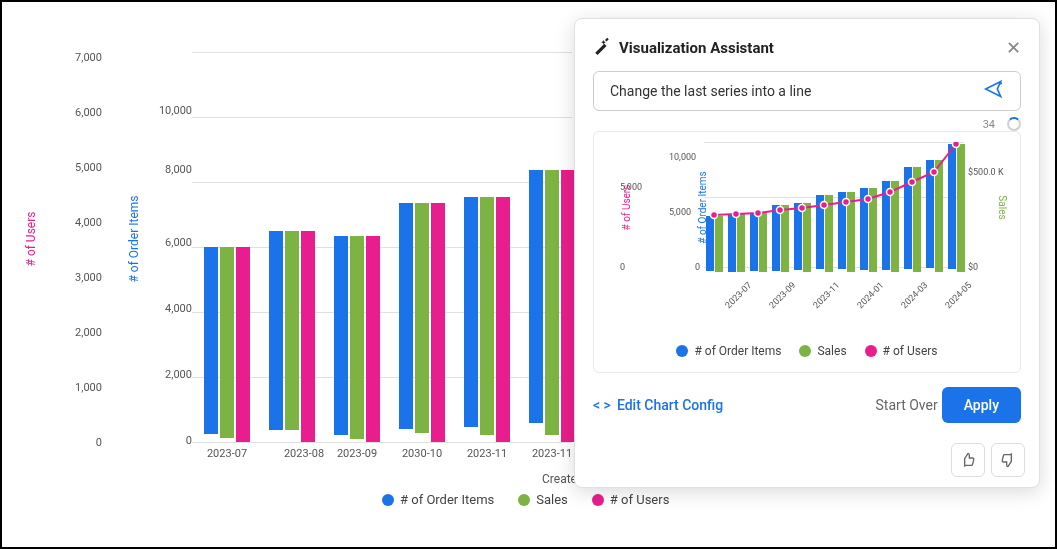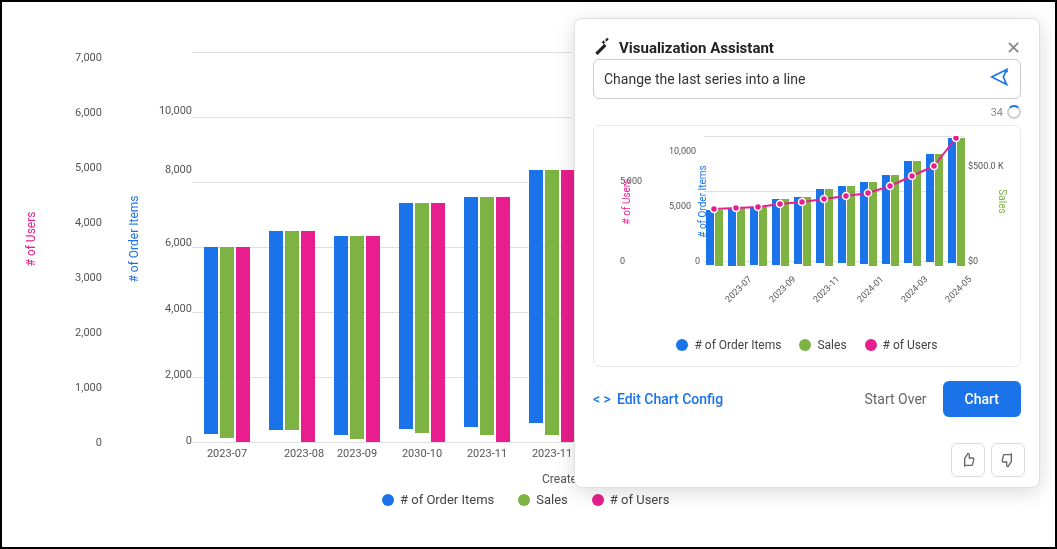--- a/index.html
+++ b/index.html
@@ -18,27 +18,27 @@
   .bar.green{background:#7cb342}
   .bar.pink{background:#e91e8e}
   .x-ticks{position:absolute;left:180px;top:425px;width:380px}
   .xtick{position:absolute;font-size:11px;color:#555;transform:translateX(-50%);white-space:nowrap}
   .x-label{position:absolute;left:530px;top:450px;font-size:12px;color:#555}
   .legend{position:absolute;left:380px;top:490px;display:flex;gap:24px;align-items:center;font-size:13px;color:#444}
   .lg-dot{width:12px;height:12px;border-radius:50%}
   .lg-item{display:flex;align-items:center;gap:6px}
 
   .panel{position:absolute;left:572px;top:16px;width:466px;height:470px;background:#fff;border:1px solid #e0e0e0;border-radius:8px;box-shadow:0 4px 20px rgba(0,0,0,.15);padding:18px}
-  .panel-header{display:flex;align-items:center;gap:8px;}
+  .panel-header{display:flex;align-items:center;gap:8px;margin-bottom:12px}
   .panel-title{font-size:15px;font-weight:700;color:#222}
   .close{position:absolute;top:18px;right:18px;font-size:18px;color:#888;cursor:pointer}
-  .input-row{display:flex;align-items:center;border:1px solid #ccc;border-radius:6px;padding:7px 10px;margin-bottom:6px}
+  .input-row{display:flex;align-items:center;border:1px solid #ccc;border-radius:6px;padding:7px 16px;margin-bottom:6px}
   .input-row input{flex:1;border:none;outline:none;font-size:14px;color:#333}
   .send-ic{color:#1a73e8;font-size:18px}
-  .timer{text-align:right;font-size:11px;color:#888;margin-bottom:6px;display:flex;justify-content:flex-end;align-items:center;gap:4px}
+  .timer{text-align:right;font-size:11px;color:#888;margin-bottom:0;display:flex;justify-content:flex-end;align-items:center;gap:12px}
   .donut{width:14px;height:14px;border-radius:50%;border:2px solid #d0d0d0;border-top-color:#1a73e8;display:inline-block}
   .preview{border:1px solid #e8e8e8;border-radius:6px;padding:6px 6px 10px 6px;height:242px;position:relative;margin-bottom:10px}
   .pv-plot{position:absolute;left:110px;top:10px;width:260px;height:130px}
   .pv-ylab-1{position:absolute;left:10px;top:70px;transform:rotate(-90deg);transform-origin:center;font-size:10px;color:#e91e8e;white-space:nowrap}
   .pv-ylab-2{position:absolute;left:72px;top:70px;transform:rotate(-90deg);transform-origin:center;font-size:10px;color:#1a73e8;white-space:nowrap}
   .pv-ylab-3{position:absolute;left:396px;top:70px;transform:rotate(90deg);transform-origin:center;font-size:10px;color:#7cb342;white-space:nowrap}
   .pv-yt{position:absolute;font-size:9px;color:#555;transform:translateY(-50%)}
   .pv-bars{position:absolute;left:0;bottom:0;width:100%;height:100%}
   .pv-group{position:absolute;bottom:0;width:18px;display:flex;gap:1px}
   .pv-bar{width:8px}
@@ -282,23 +282,23 @@
           <span># of Users</span>
         </div>
     </div>
   </div>
 
   <div class="footer">
     <div class="edit-link">
       <span>&lt;&nbsp;&gt;</span>
       <span>Edit Chart Config</span>
     </div>
-    <div style="display:flex;gap:16px;align-items:center">
+    <div style="display:flex;gap:4px;align-items:center">
       <span class="start-over">Start Over</span>
-      <button class="apply">Chart</button>
+      <button class="apply">Apply</button>
     </div>
   </div>
 
   <div class="fb-row">
     <div class="fb-btn">
       <svg width="16" height="16" viewBox="0 0 24 24" fill="none" stroke="#666" stroke-width="2">
           <path d="M7 22V10M7 10l5-8c1 0 2 1 2 3v4h5c1 0 2 1 1.7 2l-2 8c-.2 1-1 1-1.7 1H7z"></path>
         </svg>
     </div>
     <div class="fb-btn">

